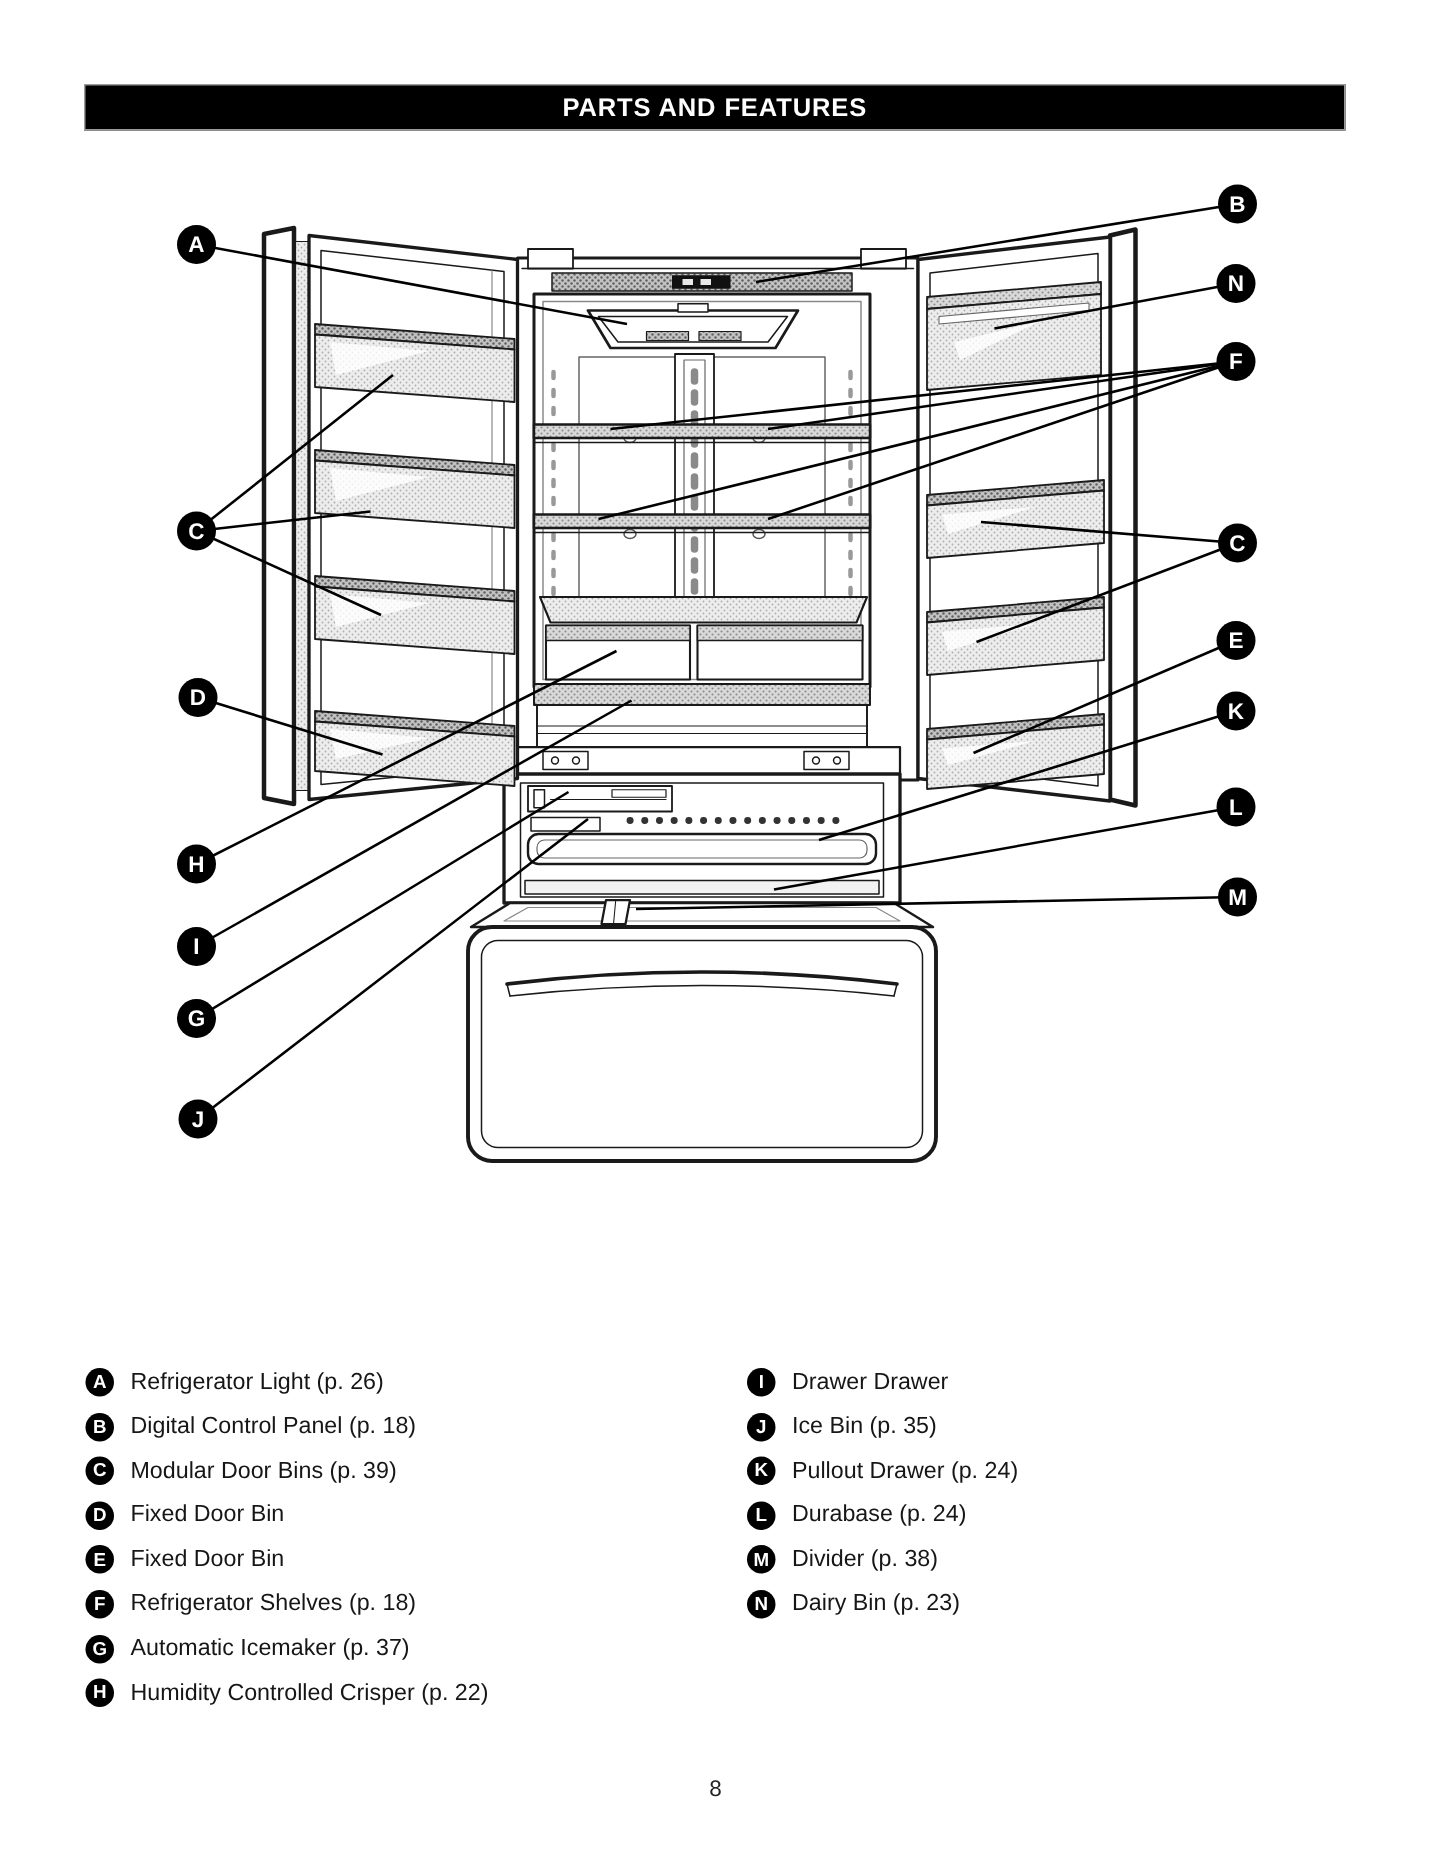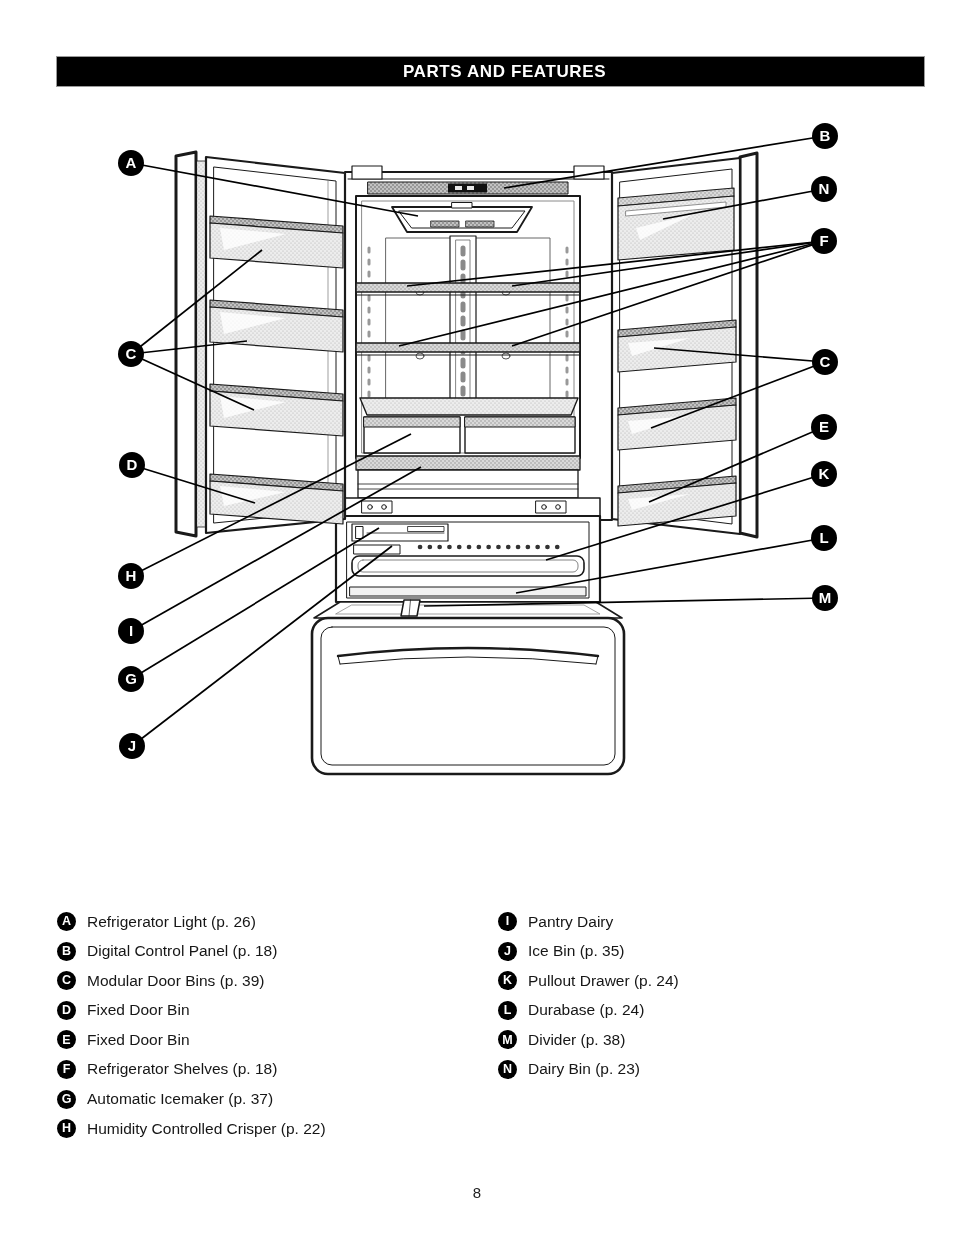--- a/index.html
+++ b/index.html
@@ -1,19 +1,19 @@
 <!DOCTYPE html>
 <html><head>
 <meta charset="utf-8">
 <style>
   html,body{margin:0;padding:0;background:#fff;}
   .page{position:relative;width:954px;height:1235px;background:#ffffff;
         font-family:"Liberation Sans",sans-serif;color:#111;overflow:hidden;}
   .titlebar{position:absolute;left:56px;top:56px;width:839px;height:29px;background:#000;
-            border:1px solid #9a9a9a;display:flex;align-items:center;justify-content:center;padding-left:28px;}
+            border:1px solid #9a9a9a;display:flex;align-items:center;justify-content:center;}
   .titlebar span{color:#fff;font-weight:bold;font-size:17px;letter-spacing:.6px;}
   #diagram{position:absolute;left:0;top:90px;}
   .para{position:absolute;left:57px;width:841px;font-size:15.5px;line-height:21.5px;color:#161616;}
   #p1{top:794px;}
   #p2{top:842px;}
   .legend-col{position:absolute;display:flex;flex-direction:column;}
   #legend-left{left:57px;top:912px;}
   #legend-right{left:498px;top:912px;}
   .legend-row{display:flex;align-items:center;height:19px;margin-bottom:10.6px;}
   .badge{flex:0 0 19px;width:19px;height:19px;border-radius:50%;background:#000;color:#fff;
@@ -303,21 +303,21 @@
         <span class="legend-label">Automatic Icemaker (p. 37)</span>
       </div>
       <div class="legend-row">
         <span class="badge">H</span>
         <span class="legend-label">Humidity Controlled Crisper (p. 22)</span>
       </div>
     </div>
   <div id="legend-right" class="legend-col">
       <div class="legend-row">
         <span class="badge">I</span>
-        <span class="legend-label">Pantry Dairy</span>
+        <span class="legend-label">Drawer Drawer</span>
       </div>
       <div class="legend-row">
         <span class="badge">J</span>
         <span class="legend-label">Ice Bin (p. 35)</span>
       </div>
       <div class="legend-row">
         <span class="badge">K</span>
         <span class="legend-label">Pullout Drawer (p. 24)</span>
       </div>
       <div class="legend-row">

